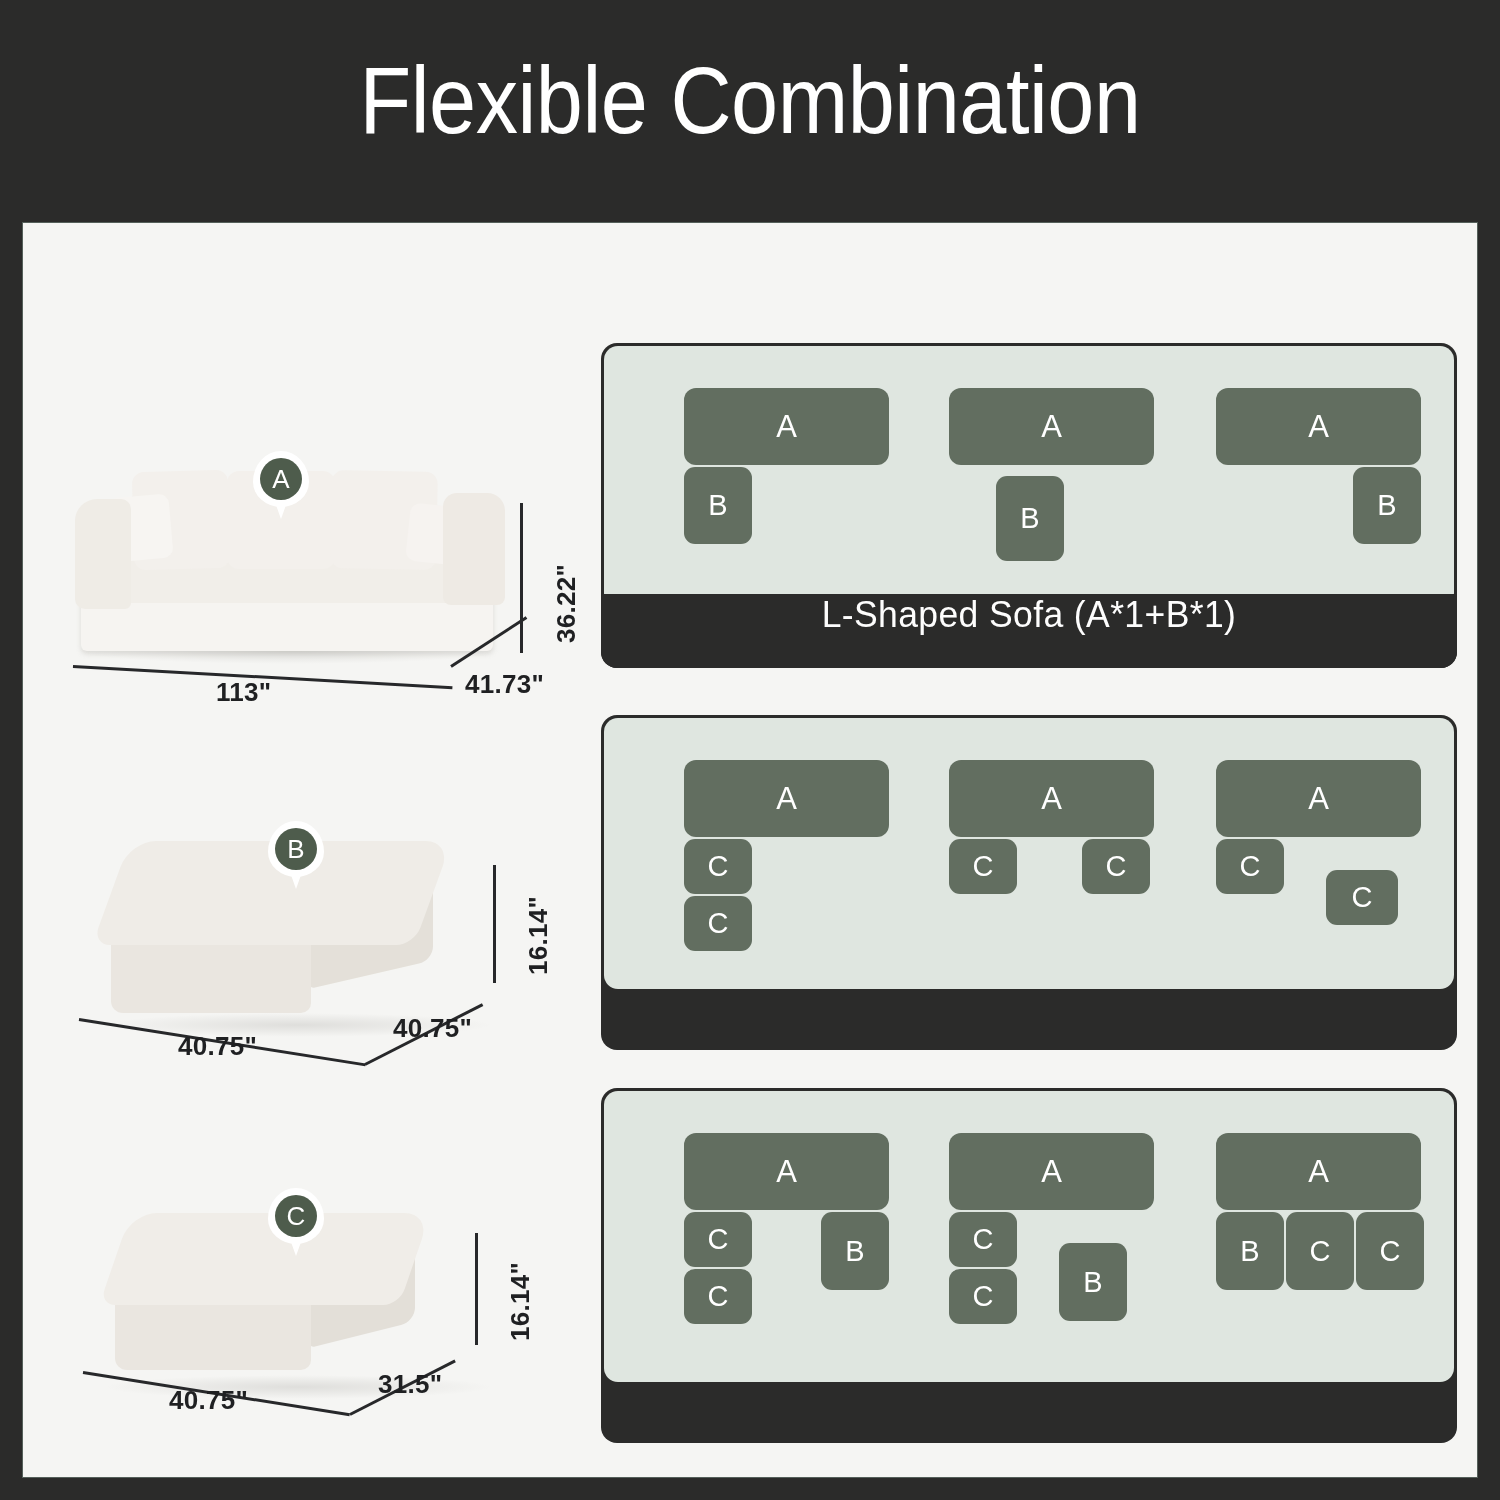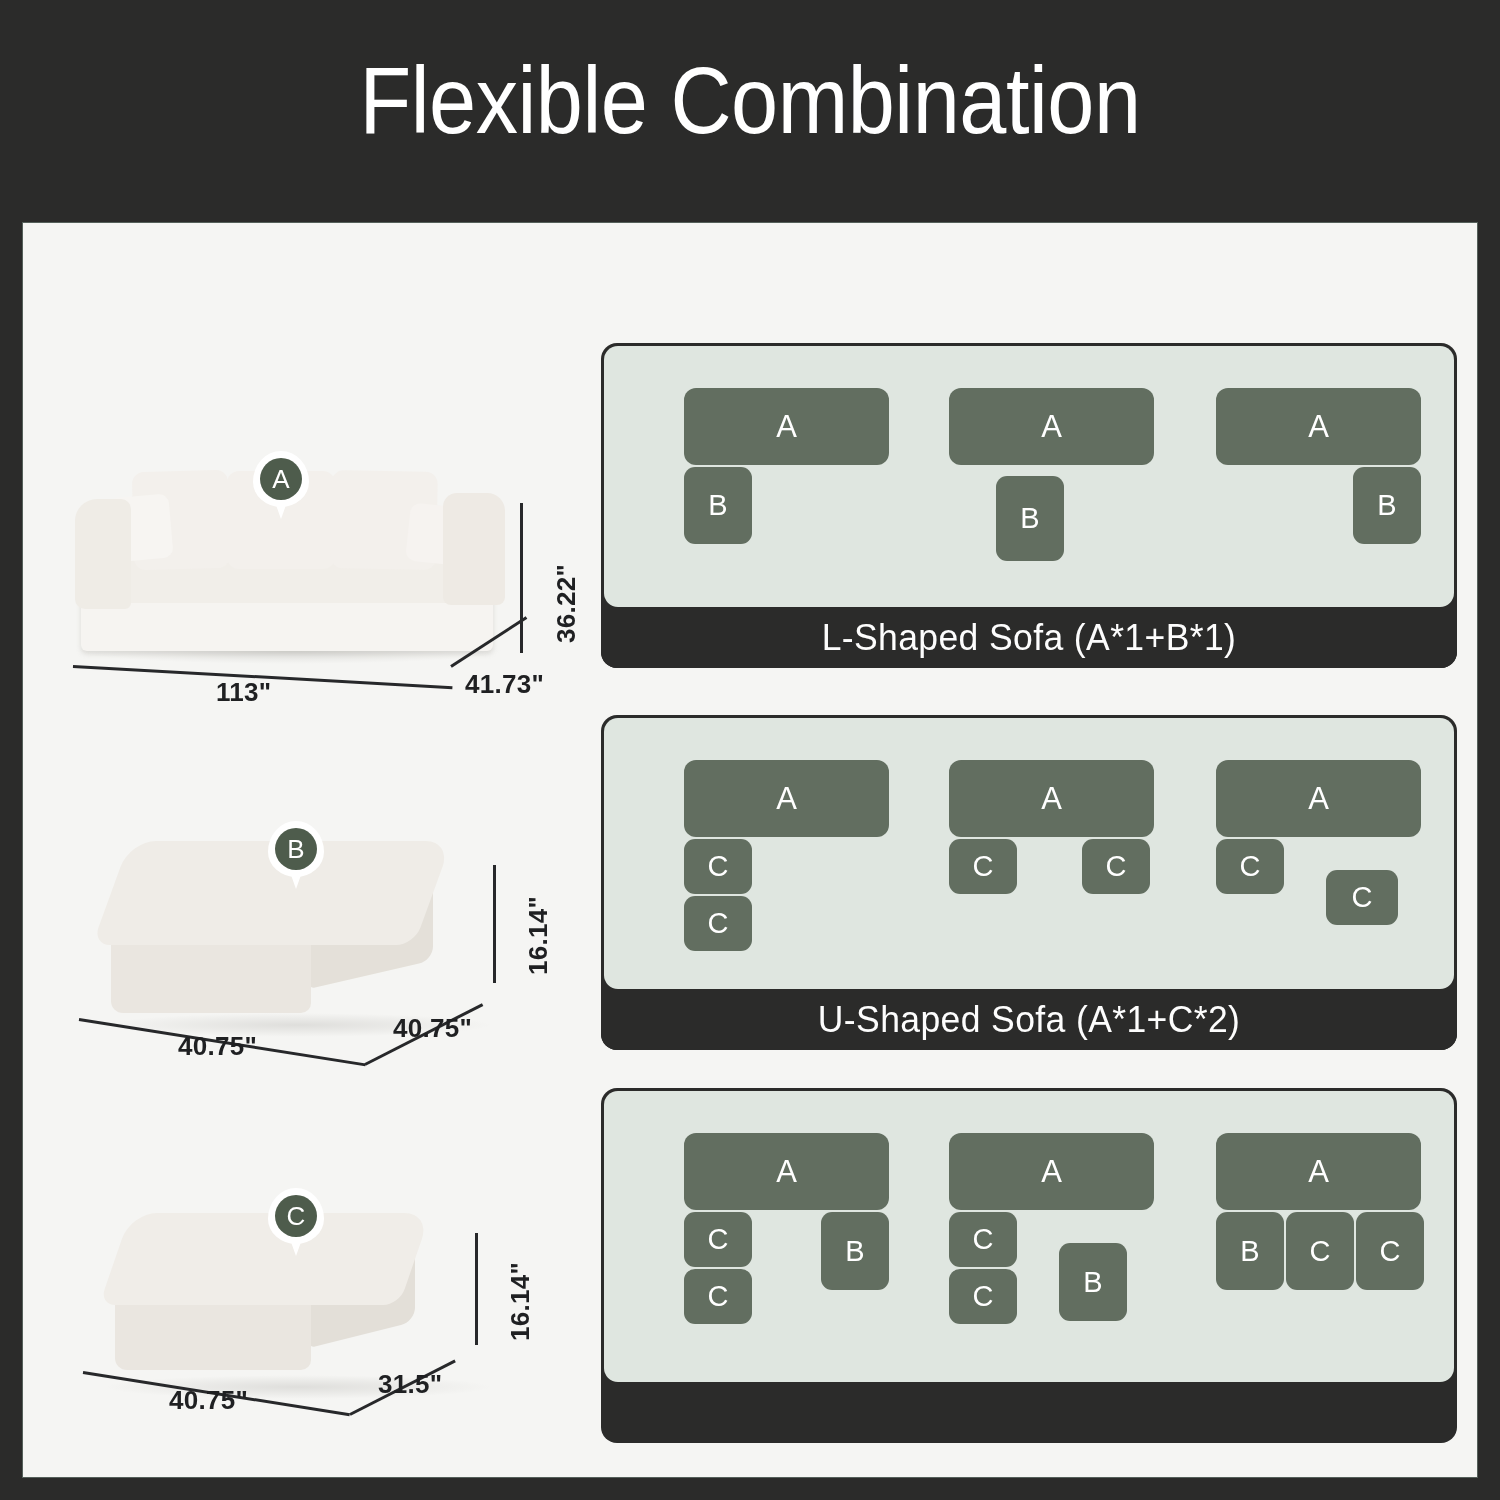--- a/index.html
+++ b/index.html
@@ -198,23 +198,23 @@
 
   .panel-body{
     position:relative;
     margin:3px 3px 0 3px;
     height:calc(100% - 64px);
     background:#dfe6e0;
     border-radius:14px;
   }
   .panel-footer{
     position:absolute; left:0; bottom:0;
-    width:100%; height:60px;
+    width:100%; height:74px;
     background:#2b2b2a;
-    display:flex; align-items:center; justify-content:center;
+    display:flex; align-items:flex-start; justify-content:center;
   }
   .panel-footer span{
     color:#fdfdfd;
     font-size:37px;
     font-weight:400;
     letter-spacing:0.4px;
     transform:scaleX(0.96);
     white-space:nowrap;
   }
 
@@ -334,23 +334,20 @@
           <div class="mod" style="left: 80px; top: 42px; width: 205px; height: 77px;">A</div>
           <div class="mod small" style="left: 80px; top: 121px; width: 68px; height: 55px;">C</div>
           <div class="mod small" style="left: 80px; top: 178px; width: 68px; height: 55px;">C</div>
           <div class="mod" style="left: 345px; top: 42px; width: 205px; height: 77px;">A</div>
           <div class="mod small" style="left: 345px; top: 121px; width: 68px; height: 55px;">C</div>
           <div class="mod small" style="left: 478px; top: 121px; width: 68px; height: 55px;">C</div>
           <div class="mod" style="left: 612px; top: 42px; width: 205px; height: 77px;">A</div>
           <div class="mod small" style="left: 612px; top: 121px; width: 68px; height: 55px;">C</div>
           <div class="mod small" style="left: 722px; top: 152px; width: 72px; height: 55px;">C</div>
         </div>
-      <div class="panel-footer">
-        <span>U-Shaped Sofa (A*1+C*2)</span>
-      </div>
     </div>
 
     <div class="panel pc">
       <div class="panel-body">
           <div class="mod" style="left: 80px; top: 42px; width: 205px; height: 77px;">A</div>
           <div class="mod small" style="left: 80px; top: 121px; width: 68px; height: 55px;">C</div>
           <div class="mod small" style="left: 80px; top: 178px; width: 68px; height: 55px;">C</div>
           <div class="mod small" style="left: 217px; top: 121px; width: 68px; height: 78px;">B</div>
           <div class="mod" style="left: 345px; top: 42px; width: 205px; height: 77px;">A</div>
           <div class="mod small" style="left: 345px; top: 121px; width: 68px; height: 55px;">C</div>

